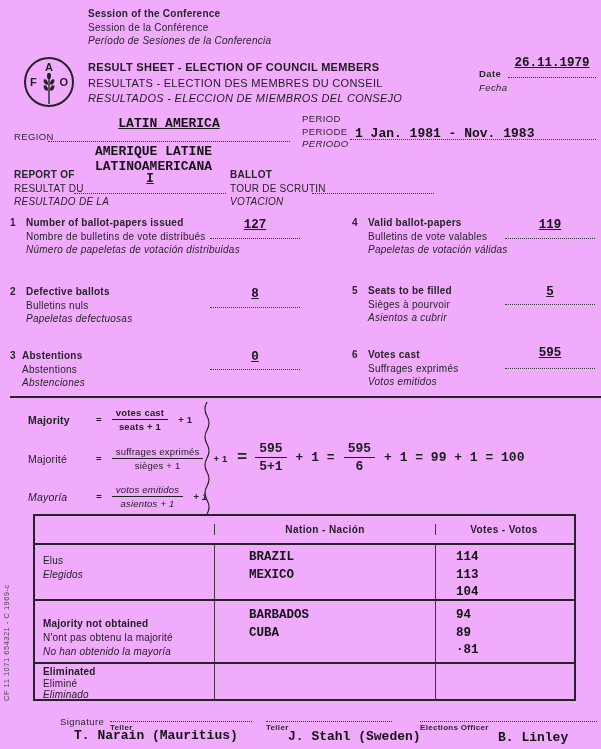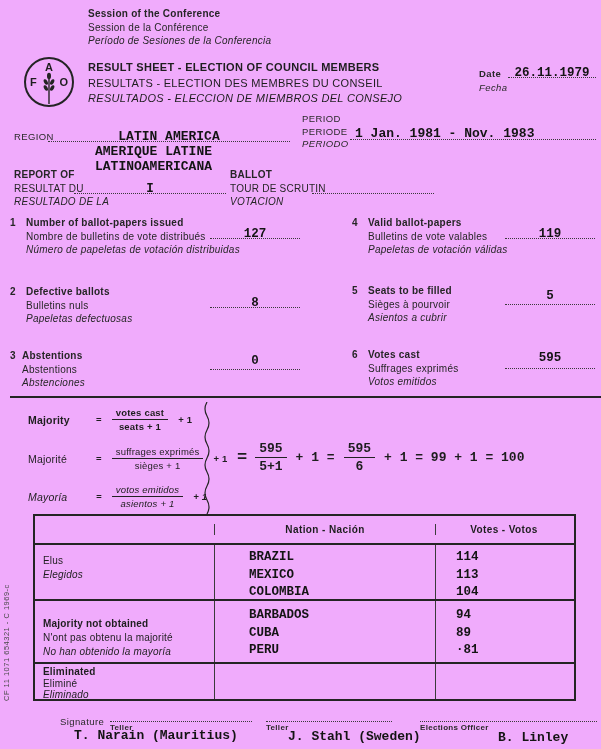--- a/index.html
+++ b/index.html
@@ -10,21 +10,21 @@
     font-family:"Liberation Sans", sans-serif;
     overflow:hidden; margin:0 auto;
   }
   .abs { position:absolute; }
   .b { font-weight:700; }
   .i { font-style:italic; }
   .lbl { font-size:10px; line-height:13.5px; letter-spacing:.25px; color:#262626; }
   .lbl-sm { font-size:9.5px; letter-spacing:.4px; color:#2a2a2a; }
   .typed { font-family:"Liberation Mono","DejaVu Sans Mono",monospace; font-size:12.5px; font-weight:700; color:#141414; white-space:nowrap; }
   .dots { border-bottom:1.6px dotted #3a3a3a; }
-  .vline { display:flex; align-items:flex-end; justify-content:center; }
+  .vline { display:flex; align-items:flex-start; justify-content:center;text-decoration:underline; }
   .vline .typed { margin-bottom:-3px; }
   .rule { background:#242424; }
   
   .frac { display:inline-flex; flex-direction:column; align-items:center; vertical-align:middle; }
   .frac .num { border-bottom:1.4px solid #222; padding:0 4px 1px 4px; }
   .frac .den { padding-top:1px; }
   .f-row { display:flex; align-items:center; gap:10px; font-size:9.5px; font-weight:700; letter-spacing:.2px; }
   .f-row .f-label { width:58px; font-size:10.5px; }
   .f-row .eq { font-weight:700; }
   .calc { display:flex; align-items:center; gap:9px; font-family:"Liberation Mono","DejaVu Sans Mono",monospace; font-size:13px; font-weight:700; }
@@ -231,38 +231,36 @@
       <div class="c3">Votes  -  Votos</div>
     </div>
     <div class="t-row" style="height:56px;">
       <div class="c1 t-labels" style="padding-top:9px;">
         <div>Elus</div>
         <div class="i">Elegidos</div>
       </div>
       <div class="c2 t-nations">
         <span class="typed">BRAZIL</span>
         <span class="typed">MEXICO</span>
-        <span class="typed">COLOMBIA</span>
       </div>
       <div class="c3 t-votes">
         <span class="typed">114</span>
         <span class="typed">113</span>
         <span class="typed">104</span>
       </div>
     </div>
     <div class="t-row" style="height:63px;">
       <div class="c1 t-labels" style="padding-top:16px;">
         <div class="b">Majority not obtained</div>
         <div>N'ont pas obtenu la majorité</div>
         <div class="i">No han obtenido la mayoría</div>
       </div>
       <div class="c2 t-nations" style="padding-top:6px;">
         <span class="typed">BARBADOS</span>
         <span class="typed">CUBA</span>
-        <span class="typed">PERU</span>
       </div>
       <div class="c3 t-votes" style="padding-top:6px;">
         <span class="typed">94</span>
         <span class="typed">89</span>
         <span class="typed">·81</span>
       </div>
     </div>
     <div class="t-row" style="height:35px;">
       <div class="c1 t-labels" style="padding-top:2px; line-height:11.5px;">
         <div class="b">Eliminated</div>

